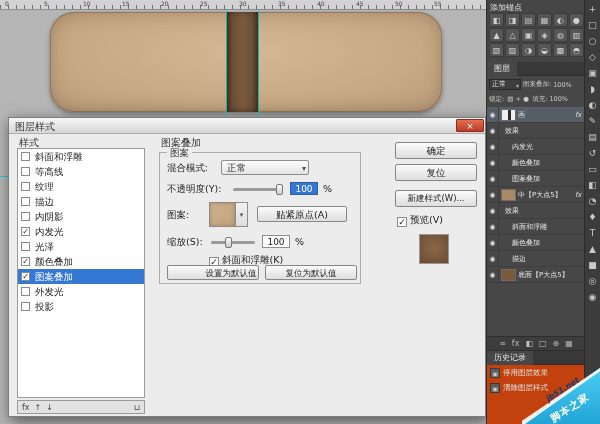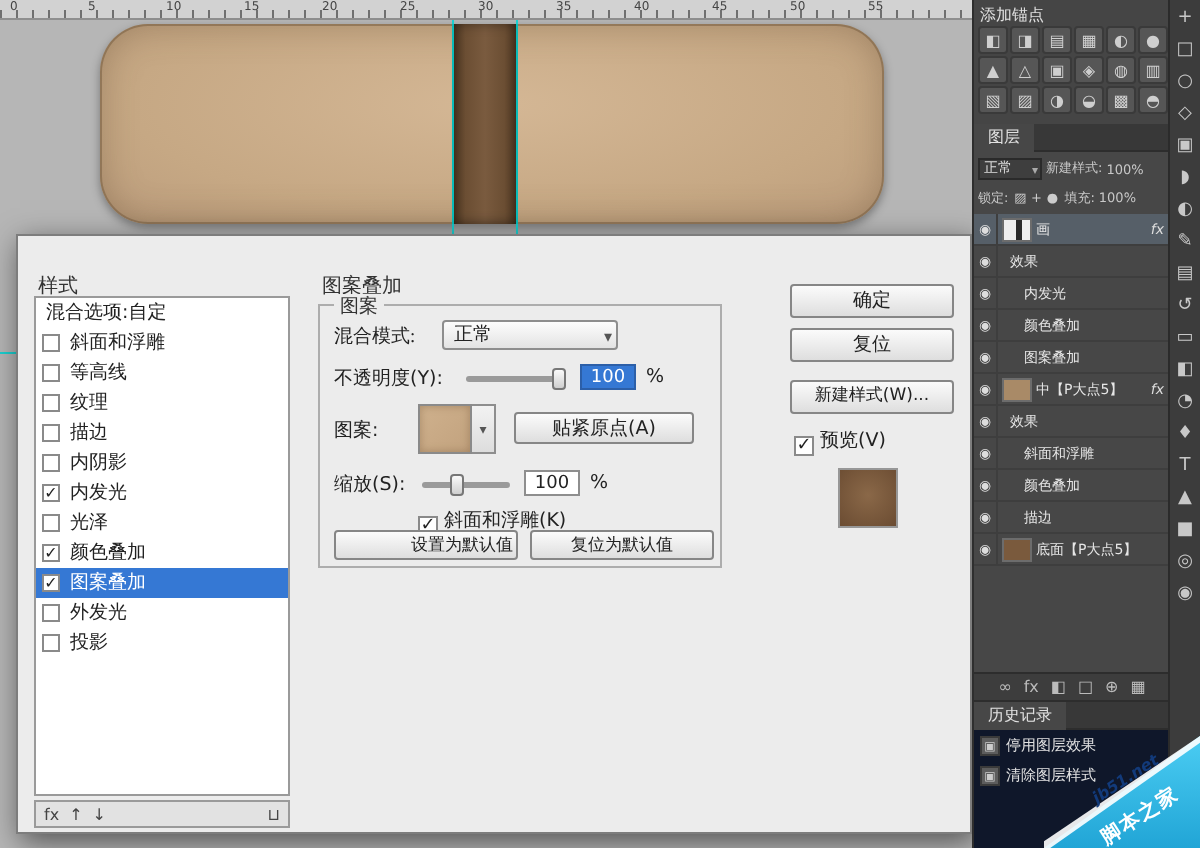--- a/index.html
+++ b/index.html
@@ -74,21 +74,21 @@
 .eyebox{width:12px;height:16px;border-right:1px solid #3e3e3e;text-align:center;line-height:16px;font-size:7px;color:#ddd;flex:0 0 12px;}
 .thumb{width:15px;height:12px;margin:0 2px;border:1px solid #6c6c6c;background:#eee;position:relative;flex:0 0 15px;}
 .thumb.bar::after{content:"";position:absolute;left:6px;top:0;bottom:0;width:3px;background:#2a2a2a;}
 .thumb.brown{background:#a98a67;}
 .thumb.brown2{background:#7a5a3d;}
 .ind1{width:6px;flex:0 0 6px;}
 .ind2{width:13px;flex:0 0 13px;}
 .lname{overflow:hidden;}
 .fxb{margin-left:auto;margin-right:3px;font-style:italic;font-size:7px;color:#ddd;}
 .lfooter{position:absolute;left:0;bottom:0;right:0;height:14px;background:#3d3d3d;border-top:1px solid #2d2d2d;display:flex;gap:6px;justify-content:center;align-items:center;font-size:8px;color:#bbb;}
-.hpanel{position:absolute;left:0;top:350px;width:98px;height:74px;background:#0f172a;border-top:1px solid #2d2d2d;}
+.hpanel{position:absolute;left:0;top:350px;width:98px;height:74px;background:#c2410c;border-top:1px solid #2d2d2d;}
 .hrow{height:15px;display:flex;align-items:center;gap:3px;font-size:7.5px;color:#e2e2e2;padding-left:3px;white-space:nowrap;}
 .hico{width:10px;height:10px;background:#5d5d5d;border:1px solid #3a3a3a;font-size:6px;color:#ccc;text-align:center;line-height:9px;flex:0 0 10px;}
 
 
 .tools{position:absolute;left:584px;top:0;width:16px;height:424px;background:#3c3c3c;border-left:1px solid #2b2b2b;display:flex;flex-direction:column;align-items:center;padding-top:3px;gap:3px;}
 .tool{width:13px;height:13px;color:#c8c8c8;font-size:9px;line-height:13px;text-align:center;}
 
 
 .wm{position:absolute;right:0;bottom:0;width:78px;height:56px;overflow:hidden;z-index:60;}
 .wm .tri{position:absolute;left:0;top:0;right:0;bottom:0;background:linear-gradient(#4bcdf3,#21a5d6);clip-path:polygon(100% 0,100% 100%,0 100%);}
@@ -121,24 +121,27 @@
     </div>
     <div class="artboard">
       <div class="strip"></div>
     </div>
     <div class="guide gv1"></div>
     <div class="guide gv2"></div>
     <div class="guide gh1"></div>
   </div>
 
   <div class="dialog">
+    <div class="titlebar">
+      <span class="title">图层样式</span>
+      <span class="close">×</span>
+    </div>
 
     <div class="colhdr h-styles">样式</div>
     <div class="styles-list" id="styles-list">
-        <div class="sitem nocb"><span>混合选项:自定</span></div>
         <div class="sitem"><span class="cb"></span><span>斜面和浮雕</span></div>
         <div class="sitem"><span class="cb"></span><span>等高线</span></div>
         <div class="sitem"><span class="cb"></span><span>纹理</span></div>
         <div class="sitem"><span class="cb"></span><span>描边</span></div>
         <div class="sitem"><span class="cb"></span><span>内阴影</span></div>
         <div class="sitem"><span class="cb">✓</span><span>内发光</span></div>
         <div class="sitem"><span class="cb"></span><span>光泽</span></div>
         <div class="sitem"><span class="cb">✓</span><span>颜色叠加</span></div>
         <div class="sitem sel"><span class="cb">✓</span><span>图案叠加</span></div>
         <div class="sitem"><span class="cb"></span><span>外发光</span></div>
@@ -227,21 +230,21 @@
 
     <div class="lpanel">
       <div class="ptabs">
         <span class="ptab">图层</span>
       </div>
       <div class="blendrow">
         <span class="mini-ddl">
           <span>正常</span>
           <span class="ar">▾</span>
         </span>
-        <span>新建样式:</span>
+        <span>图案叠加:</span>
         <span>100%</span>
       </div>
       <div class="lockrow">
         <span>锁定:</span>
         <span id="lock-icons" style="display:flex;">
             <span class="lockico">▨</span>
             <span class="lockico">+</span>
             <span class="lockico">●</span>
           </span>
         <span>填充:</span>

